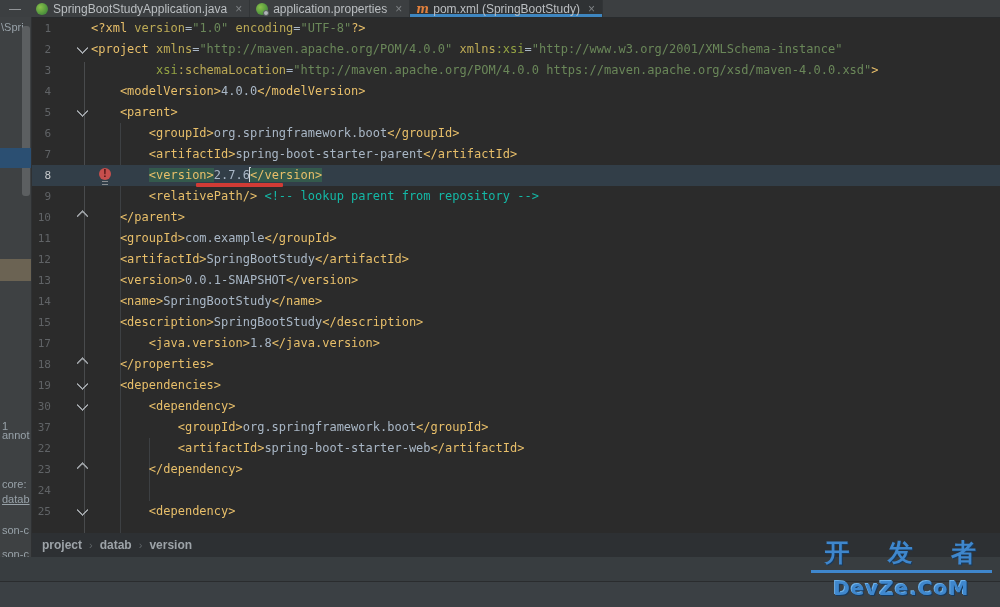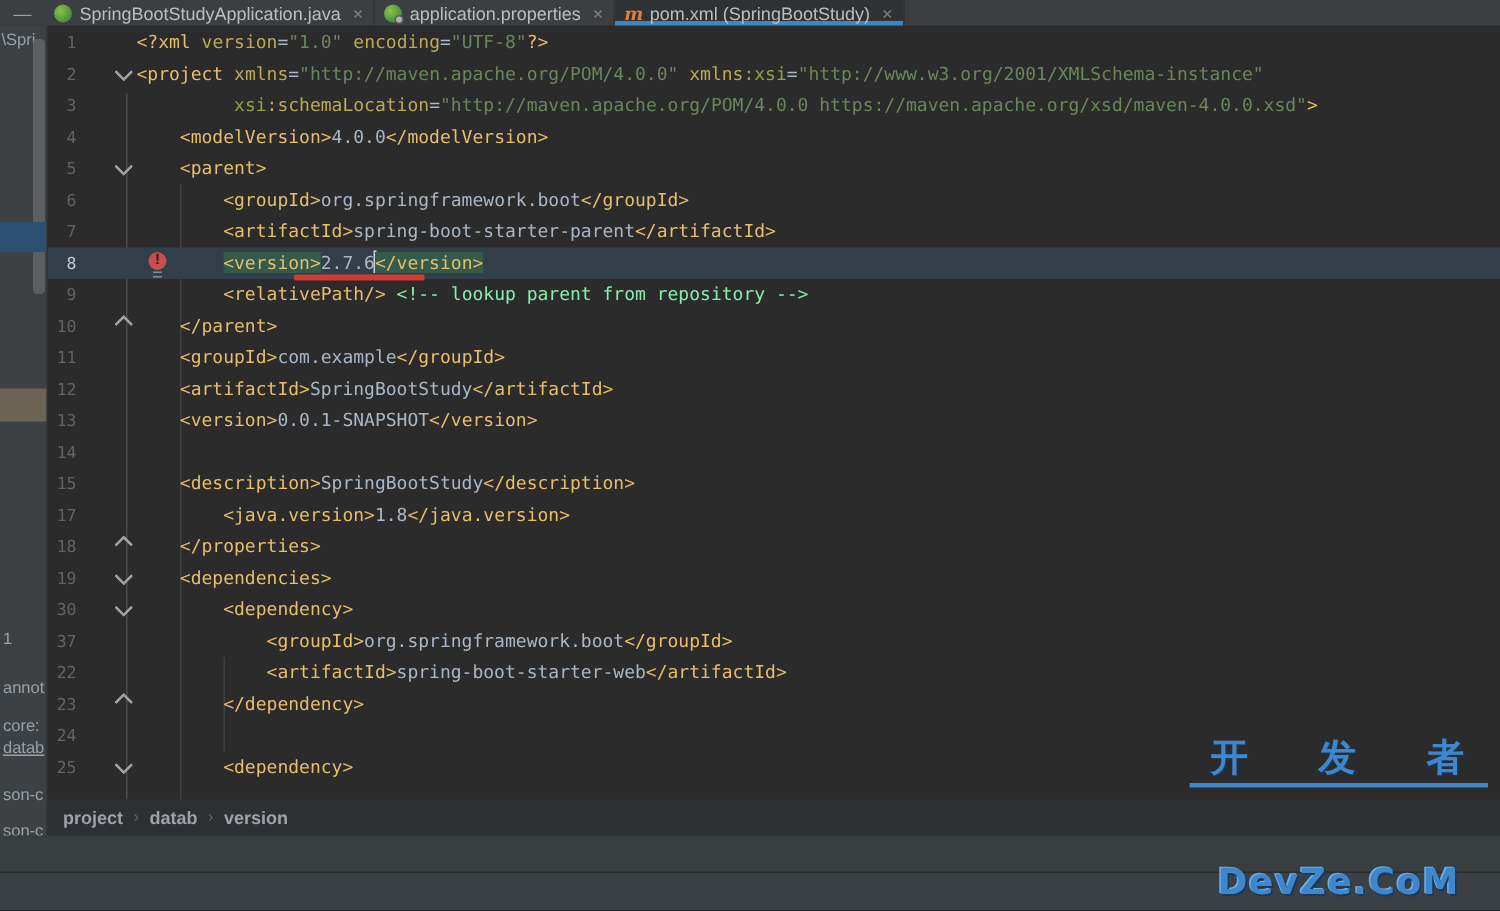--- a/index.html
+++ b/index.html
@@ -37,21 +37,21 @@
         border-bottom:2px solid #9ea2a6;border-radius:1px;}
   .fold.down{transform:rotate(45deg) translate(-1px,-1px);}
   .fold.up{transform:rotate(-135deg) translate(1px,1px);}
   .code{white-space:pre;flex:none;}
   .tk-tag{color:#e8bf6a;}
   .tk-tagm{color:#e8bf6a;background:#345a4c;}
   .tk-attr{color:#bcaa55;}
   .tk-ns{color:#93a343;}
   .tk-str{color:#6a8759;}
   .tk-txt{color:#a9b7c6;}
-  .tk-comment{color:#86efac;}
+  .tk-comment{color:#14b8a6;}
   .caret{display:inline-block;width:2px;height:15px;background:#ced2d6;vertical-align:-3px;
          margin:0 -1px;}
   .bulb{position:absolute;left:99px;top:3px;width:12px;height:12px;border-radius:50%;
         background:#c64f4d;color:#43100f;font-size:10px;font-weight:bold;text-align:center;
         line-height:12px;font-family:"Liberation Sans",sans-serif;}
   .bulb::after{content:"";position:absolute;left:3px;top:13px;width:6px;height:4px;
         border-top:1.5px solid #8a8d90;border-bottom:1.5px solid #8a8d90;box-sizing:border-box;}
   .redline{position:absolute;left:196px;top:18px;width:87px;height:4px;background:#d13b35;
         border-radius:1px;z-index:3;}
   .fline{position:absolute;left:84px;top:44px;bottom:0;width:1px;background:#54575a;opacity:.75;}
@@ -75,24 +75,24 @@
   .crumb{margin-right:7px;cursor:pointer;font-weight:bold;}
   .crumb-sep{margin-right:7px;color:#5f6568;font-size:11px;}
   .band1{position:absolute;left:0;top:557px;width:1000px;height:24px;background:#383d40;
         border-bottom:1px solid #2a2c2e;}
   .band2{position:absolute;left:0;top:582px;width:1000px;height:25px;background:#3b4044;}
 
   
   .wm{position:absolute;right:8px;bottom:4px;z-index:50;text-align:center;pointer-events:none;}
   .wm-l1{font-size:25px;font-weight:bold;color:#3f87cd;letter-spacing:16px;padding:0 0 1px 14px;
         border-bottom:3px solid #3f87cd;text-shadow:1px 1px 0 #173a5e;white-space:nowrap;
-        font-family:Liberation Mono, monospace;}
-  .wm-l2{font-size:24px;font-weight:bold;color:#3f87cd;text-shadow:1px 1px 0 #173a5e,
+        font-family:Liberation Serif, serif;}
+  .wm-l2{font-size:20px;font-weight:bold;color:#3f87cd;text-shadow:1px 1px 0 #173a5e,
         -1px -1px 0 #6db1ea;letter-spacing:1px;line-height:30px;
-        font-family:"DejaVu Sans",sans-serif;margin-top:48px;}
+        font-family:"DejaVu Sans",sans-serif;}
 </style>
 </head>
 <body>
 
 <div class="app">
 
   <div class="tabbar">
     <div class="min-zone">—</div>
     <div style="display:flex;">
         <div class="tab">
@@ -187,20 +187,21 @@
           <span class="code"><span class="tk-tag">    &lt;artifactId&gt;</span><span class="tk-txt">SpringBootStudy</span><span class="tk-tag">&lt;/artifactId&gt;</span></span>
         </div>
         <div class="crow">
           <span class="ln">13</span>
           <span class="foldc"></span>
           <span class="code"><span class="tk-tag">    &lt;version&gt;</span><span class="tk-txt">0.0.1-SNAPSHOT</span><span class="tk-tag">&lt;/version&gt;</span></span>
         </div>
         <div class="crow">
           <span class="ln">14</span>
           <span class="foldc"></span>
+          <span class="code"><span class="tk-tag">    &lt;name&gt;</span><span class="tk-txt">SpringBootStudy</span><span class="tk-tag">&lt;/name&gt;</span></span>
         </div>
         <div class="crow">
           <span class="ln">15</span>
           <span class="foldc"></span>
           <span class="code"><span class="tk-tag">    &lt;description&gt;</span><span class="tk-txt">SpringBootStudy</span><span class="tk-tag">&lt;/description&gt;</span></span>
         </div>
         <div class="crow">
           <span class="ln">17</span>
           <span class="foldc"></span>
           <span class="code"><span class="tk-tag">        &lt;java.version&gt;</span><span class="tk-txt">1.8</span><span class="tk-tag">&lt;/java.version&gt;</span></span>
@@ -256,21 +257,21 @@
           <span class="code"><span class="tk-tag">        &lt;dependency&gt;</span></span>
         </div>
       </div>
   </div>
 
   <div class="leftstrip">
     <span class="strip-path">\Spri</span>
     <span class="strip-scroll"></span>
     <span class="strip-sel-blue"></span>
     <span class="strip-sel-tan"></span>
-    <span><span class="strip-frag" style="top: 403px;">1</span><span class="strip-frag" style="top: 436px;">annot</span><span class="strip-frag" style="top: 461px; text-align: center;">core:</span><span class="strip-frag" style="top: 476px; text-decoration: underline;">datab</span><span class="strip-frag" style="top: 507px;">son-c</span><span class="strip-frag" style="top: 531px;">son-c</span></span>
+    <span><span class="strip-frag" style="top: 403px;">1</span><span class="strip-frag" style="top: 412px;">annot</span><span class="strip-frag" style="top: 461px; text-align: center;">core:</span><span class="strip-frag" style="top: 476px; text-decoration: underline;">datab</span><span class="strip-frag" style="top: 507px;">son-c</span><span class="strip-frag" style="top: 531px;">son-c</span></span>
   </div>
 
   <div class="crumbs">
       <span class="crumb">project</span>
       <span class="crumb-sep">›</span>
       <span class="crumb">datab</span>
       <span class="crumb-sep">›</span>
       <span class="crumb">version</span>
     </div>
 

